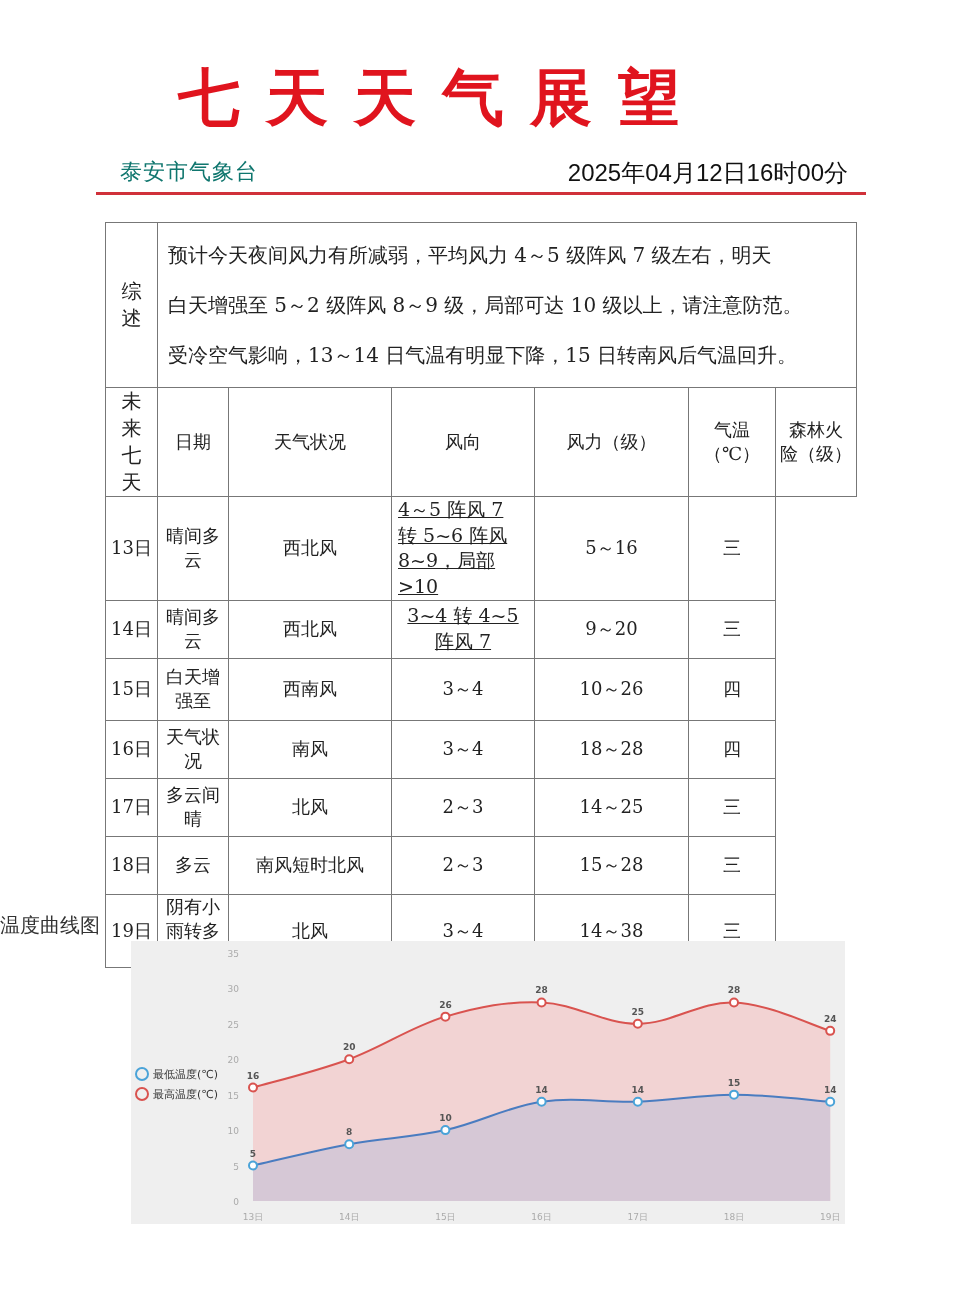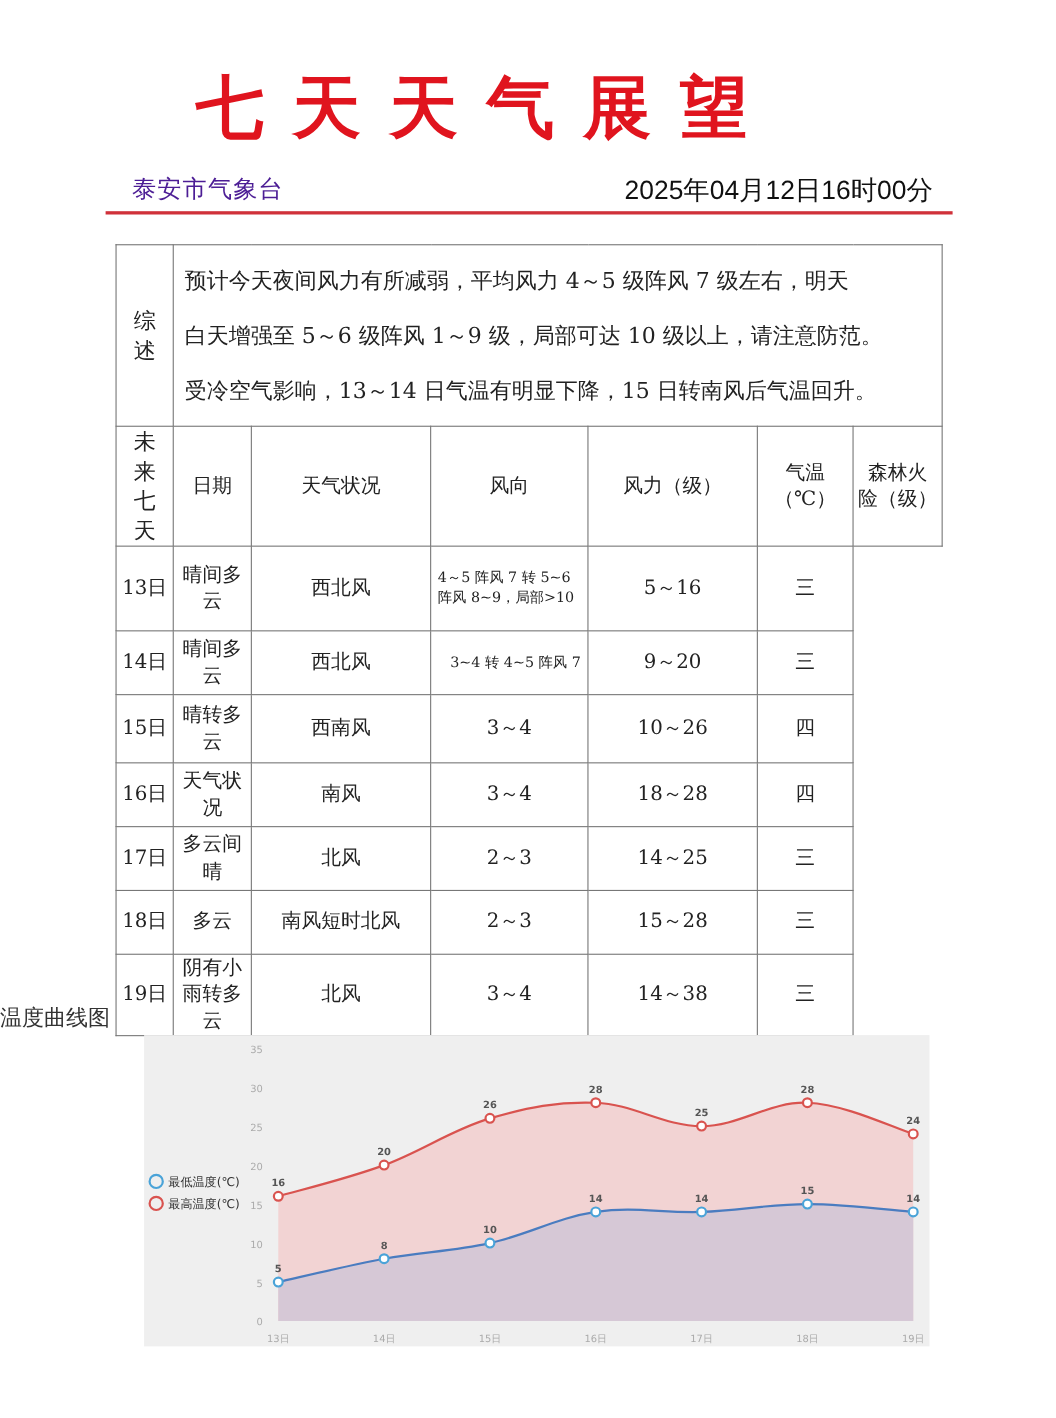--- a/index.html
+++ b/index.html
@@ -1,32 +1,32 @@
 <!DOCTYPE html>
 <html><head>
 <meta charset="utf-8">
 <style>
   html, body { margin:0; padding:0; background:#ffffff; }
   body { width:960px; height:1289px; position:relative; overflow:hidden;
          font-family:"DejaVu Serif","Liberation Serif",serif; color:#222; }
   .title { position:absolute; top:56px; left:0; width:884px; text-align:center;
            font-size:62px; font-weight:bold; color:#e0141e; letter-spacing:26px;
            font-family:"DejaVu Serif","Liberation Serif",serif; }
-  .org { position:absolute; top:157px; left:120px; font-size:22px; color:#4c1d95; letter-spacing:1px; }
+  .org { position:absolute; top:157px; left:120px; font-size:22px; color:#0f766e; letter-spacing:1px; }
   .issued { position:absolute; top:157px; right:112px; font-size:24px; color:#111;
             font-family:"Liberation Sans","DejaVu Sans",sans-serif; }
   .rule { position:absolute; top:192px; left:96px; width:770px; height:3px; background:#d0313a; }
 
   table.fc { position:absolute; top:222px; left:105px; width:751px; border-collapse:collapse;
              font-size:18px; table-layout:fixed; }
   table.fc td { border:1px solid #777; text-align:center; vertical-align:middle; padding:0; line-height:1.35; }
   td.side { font-size:20px; line-height:1.3; }
   td.summary { text-align:left !important; padding:6px 8px 6px 10px !important; font-size:20px; line-height:50px !important; }
   td.hdr { font-size:18px; }
-  td.small { font-size:13px; line-height:1.4; }
+  td.small { font-size:19px; line-height:1.4;text-decoration:underline; }
 
   .chart-title { position:absolute; top:912px; left:0; width:759px; text-align:left; font-size:20px; color:#333;
                  font-family:"DejaVu Sans","Liberation Sans",sans-serif; }
   .chart-wrap { position:absolute; top:941px; left:131px; width:714px; height:283px; background:#efefef; }
   svg text { font-family:"DejaVu Sans","Liberation Sans",sans-serif; }
 </style>
 </head>
 <body>
 
 <div class="title">七天天气展望</div>
@@ -42,21 +42,21 @@
       <col style="width:143px">
     <col style="width:154px">
       <col style="width:87px">
       <col style="width:81px">
   </colgroup>
   <tbody>
       <tr style="height:165px">
     <td class="side"><span id="sumlabel">综<br>述</span></td>
     <td class="summary" colspan="6">
       <div>预计今天夜间风力有所减弱，平均风力 4～5 级阵风 7 级左右，明天</div>
-      <div>白天增强至 5～6 级阵风 1～9 级，局部可达 10 级以上，请注意防范。</div>
+      <div>白天增强至 5～2 级阵风 8～9 级，局部可达 10 级以上，请注意防范。</div>
       <div>受冷空气影响，13～14 日气温有明显下降，15 日转南风后气温回升。</div>
     </td>
   </tr>
   <tr style="height:83px">
     <td class="side" rowspan="8"><span id="seclabel">未<br>来<br>七<br>天</span></td>
     <td class="hdr">日期</td>
     <td class="hdr">天气状况</td>
     <td class="hdr">风向</td>
     <td class="hdr">风力（级）</td>
     <td class="hdr">
@@ -75,27 +75,27 @@
         <td>晴间多云</td>
         <td>西北风</td>
         <td class="small" style="padding: 0px 6px; text-align: left;">4～5 阵风 7 转 5~6 阵风 8~9，局部&gt;10</td>
         <td>5～16</td>
         <td>三</td>
       </tr>
       <tr style="height: 58px;">
         <td>14日</td>
         <td>晴间多云</td>
         <td>西北风</td>
-        <td class="small" style="padding: 0px 6px; text-align: right;">3~4 转 4~5 阵风 7</td>
+        <td class="small" style="padding: 0px 6px; text-align: center;">3~4 转 4~5 阵风 7</td>
         <td>9～20</td>
         <td>三</td>
       </tr>
       <tr style="height: 62px;">
         <td>15日</td>
-        <td>晴转多云</td>
+        <td>白天增强至</td>
         <td>西南风</td>
         <td>3～4</td>
         <td>10～26</td>
         <td>四</td>
       </tr>
       <tr style="height: 58px;">
         <td>16日</td>
         <td>天气状况</td>
         <td>南风</td>
         <td>3～4</td>

